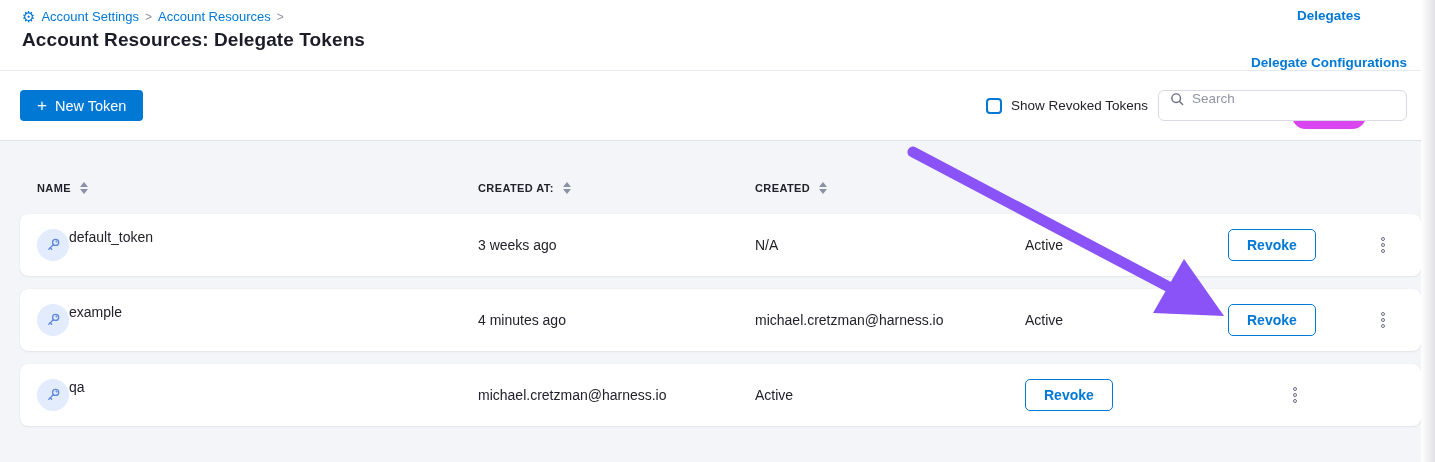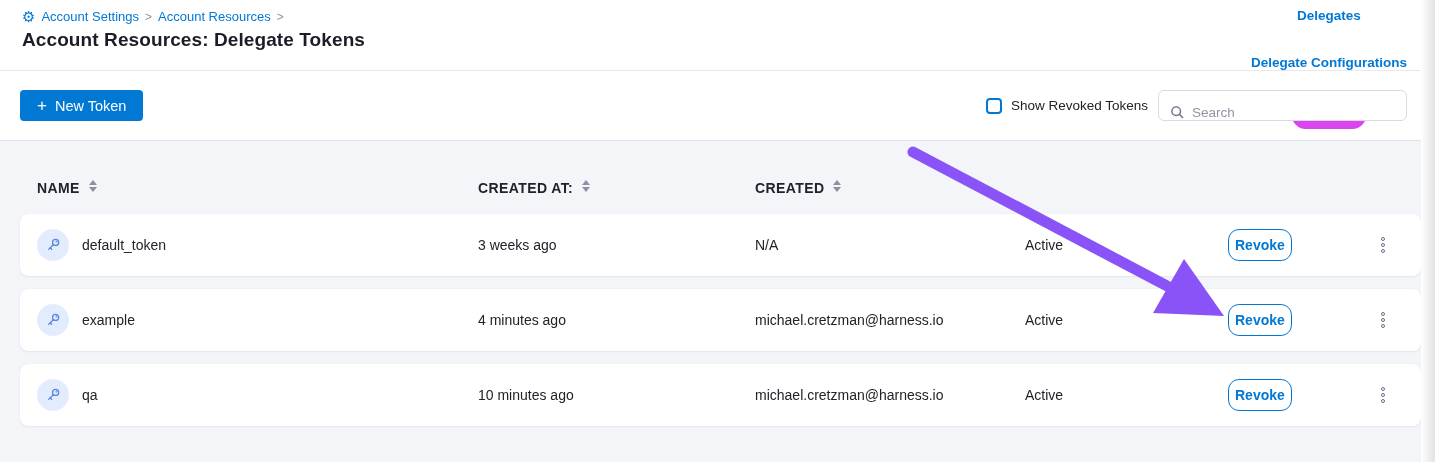--- a/index.html
+++ b/index.html
@@ -25,45 +25,45 @@
   .toolbar { height:70px; background:#fff; border-bottom:1px solid #dfe1e9;
     display:flex; align-items:center; justify-content:space-between; padding:0 28px 0 20px; }
   .btn-primary { display:inline-flex; align-items:center; gap:8px; background:#0278d5; color:#fff;
     border:none; border-radius:4px; height:31px; padding:0 17px; font-size:14.5px; font-weight:500;
     font-family:inherit; cursor:pointer; }
   .btn-primary .plus { font-size:17px; font-weight:400; line-height:1; }
   .toolbar-right { display:flex; align-items:center; gap:10px; }
   .checkbox-wrap { display:flex; align-items:center; gap:9px; cursor:pointer; }
   .checkbox { width:16px; height:16px; border:2px solid #0278d5; border-radius:4px; background:#fff; }
   .checkbox-label { font-size:13.5px; color:#22222a; }
-  .search-box { display:flex; align-items:flex-end; gap:7px; width:249px; height:31px;
+  .search-box { display:flex; align-items:flex-start; gap:7px; width:249px; height:31px;
     border:1px solid #d9dae5; border-radius:6px; background:#fff; padding:0 10px; }
   .search-box input { border:none; outline:none; flex:1; font-size:13.5px; color:#22222a;
     font-family:inherit; background:transparent; }
   .search-box input::placeholder { color:#9293a5; }
 
   
   .content { position:relative; height:321px; background:#f3f5f9; padding:32px 14px 0 20px; }
   .grid-row { display:grid; grid-template-columns:441px 277px 270px 203px 1fr 44px; align-items:center; }
   .thead { height:30px; padding:0 16px 0 17px; }
-  .th { display:flex; align-items:flex-start; font-size:14px; font-weight:700; color:#22222a; letter-spacing:.4px; }
+  .th { display:flex; align-items:flex-end; font-size:11px; font-weight:700; color:#22222a; letter-spacing:.4px; }
   .sort-icon { display:inline-flex; flex-direction:column; gap:2px; margin-left:9px; }
   .sort-icon i { display:block; width:0; height:0; border-left:4px solid transparent; border-right:4px solid transparent; }
   .sort-icon .up { border-bottom:5px solid #8c90a5; }
   .sort-icon .down { border-top:5px solid #8c90a5; }
   .rows { display:flex; flex-direction:column; gap:13px; margin-top:11px; }
   .card { background:#fff; border-radius:8px; height:62px; padding:0 16px 0 17px;
     box-shadow:0 1px 2px rgba(40,41,61,.06), 0 0 1px rgba(40,41,61,.12); cursor:pointer; }
-  .name-cell { display:flex; align-items:center; gap:13px; }
+  .name-cell { display:flex; align-items:flex-start; }
   .icon-circle { width:32px; height:32px; border-radius:50%; background:#e2ecfd;
     display:flex; align-items:center; justify-content:center; flex:none; }
   .cell { font-size:14px; color:#22222a; }
   .name-text { font-size:14px; color:#22222a; }
-  .btn-revoke { background:#fff; border:1.5px solid #0278d5; color:#0278d5; border-radius:11px;
-    height:32px; padding:0 6px; font-size:14px; font-weight:700; font-family:inherit;
+  .btn-revoke { background:#fff; border:1.5px solid #0278d5; color:#0278d5; border-radius:5px;
+    height:32px; padding:0 18px; font-size:14px; font-weight:700; font-family:inherit;
     cursor:pointer; justify-self:start; }
   .kebab { display:flex; flex-direction:column; align-items:center; gap:2px; justify-self:center;
     cursor:pointer; padding:4px; }
   .kebab i { width:4px; height:4px; border:1px solid #6b6d85; border-radius:50%; background:transparent; }
 
   
   .arrow-overlay { position:absolute; left:0; top:0; width:1435px; height:462px;
     pointer-events:none; z-index:5; }
   .scroll-rail { position:absolute; right:0; top:0; width:14px; height:462px;
     background:linear-gradient(to right,#ffffff,#e2e2e6); z-index:6; }
@@ -191,21 +191,20 @@
           <span class="icon-circle">
             <svg width="18" height="18" viewBox="0 0 24 24" fill="none" stroke="#5c85dd" stroke-width="1.7" stroke-linecap="round">
               <circle cx="15.5" cy="8.5" r="4.1"></circle>
                 <circle cx="16.6" cy="7.4" r="0.4" fill="#5c85dd"></circle>
               <path d="M12.4 11.6 L6.2 17.8"></path>
                 <path d="M8.3 15.7 l1.9 1.9"></path>
             </svg>
           </span>
           <span class="name-text">qa</span>
         </div>
-        <div class="cell">10 minutes ago</div>
         <div class="cell">michael.cretzman@harness.io</div>
         <div class="cell">Active</div>
         <button class="btn-revoke">Revoke</button>
         <span class="kebab">
             <i></i>
             <i></i>
             <i></i>
           </span>
       </div>
 

